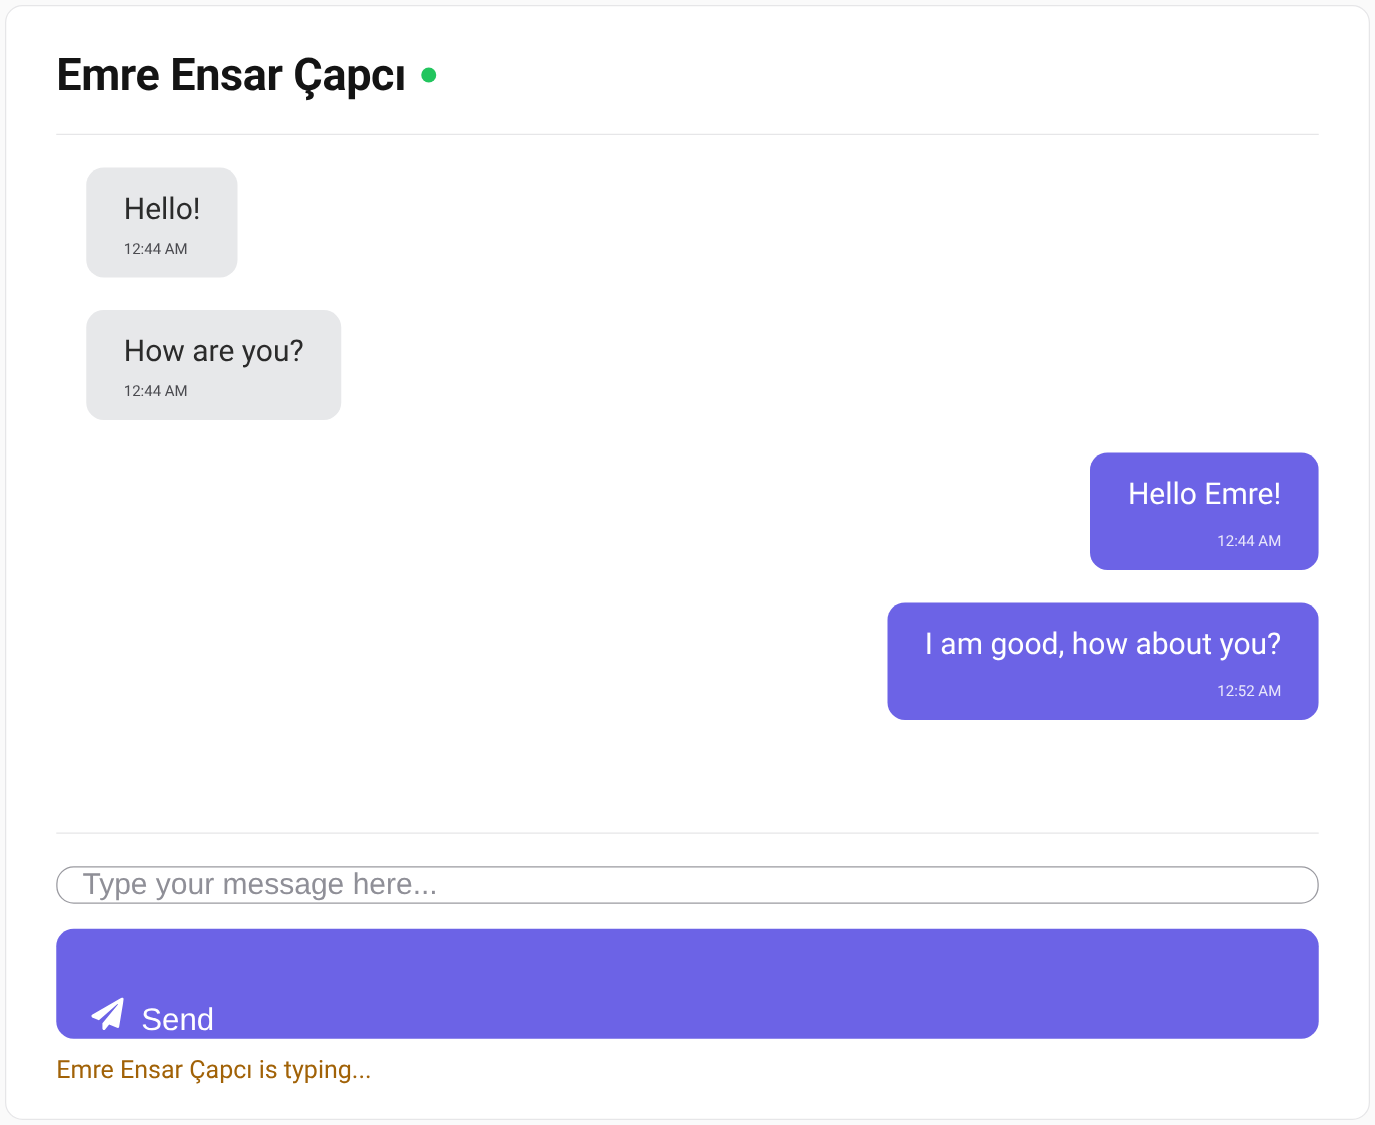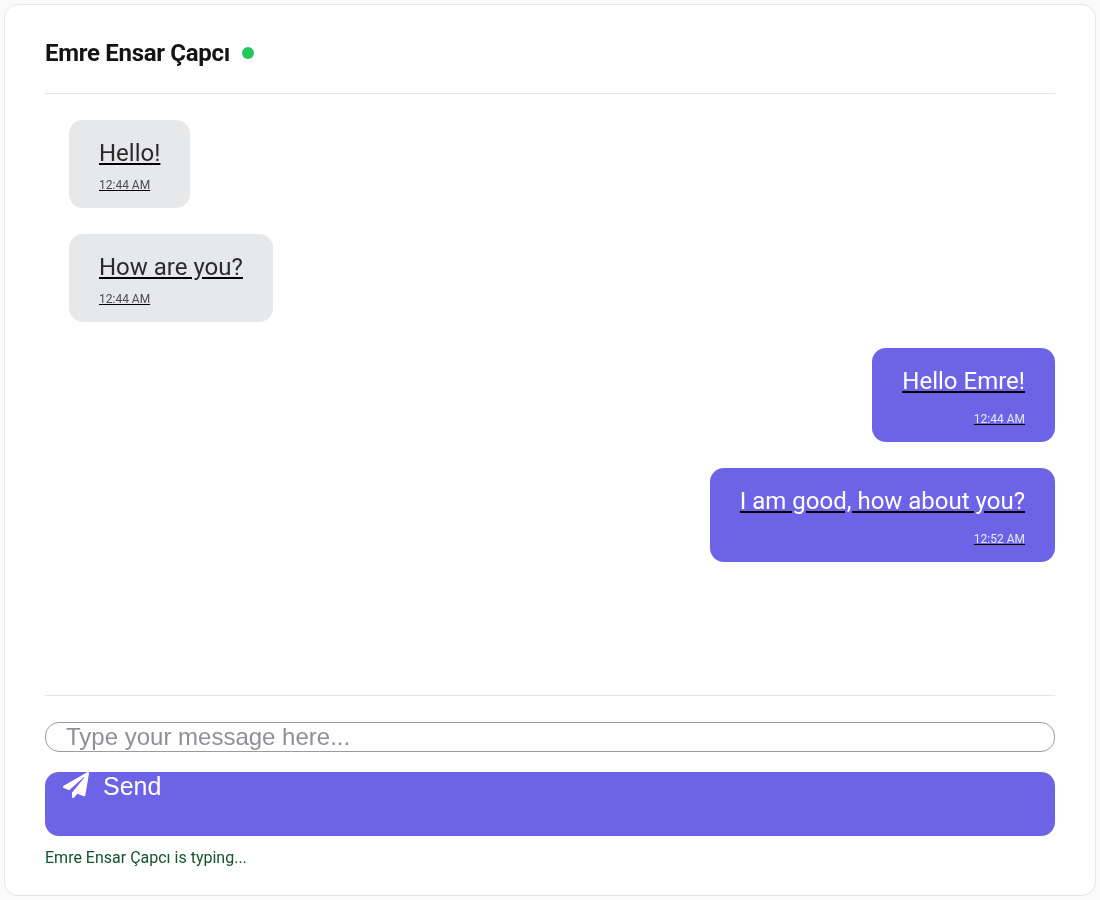--- a/index.html
+++ b/index.html
@@ -21,21 +21,21 @@
     flex-direction: column;
   }
   .header {
     display: flex;
     align-items: center;
     gap: 12px;
     padding-bottom: 26px;
     border-bottom: 1px solid #e6e6e8;
   }
   .contact-name {
-    font-size: 24px;
+    font-size: 36px;
     font-weight: 700;
     color: #141414;
     letter-spacing: -0.3px;
   }
   .status-dot {
     width: 12px;
     height: 12px;
     border-radius: 50%;
     background: #22c55e;
     display: inline-block;
@@ -43,21 +43,20 @@
   .messages {
     flex: 1;
     display: flex;
     flex-direction: column;
     padding: 26px 0 20px 24px;
     gap: 26px;
     overflow: hidden;
   }
   .msg-row {
     display: flex;
-    text-decoration: underline;
   }
   .msg-row.left { justify-content: flex-start; }
   .msg-row.right { justify-content: flex-end; }
   .bubble {
     max-width: 70%;
     border-radius: 14px;
     padding: 18px 30px 16px 30px;
     display: flex;
     flex-direction: column;
     gap: 10px;
@@ -104,38 +103,38 @@
     background: #fff;
   }
   .msg-input::placeholder {
     color: #8f8f97;
   }
   .send-btn {
     background: #6c63e6;
     color: #ffffff;
     border: none;
     border-radius: 14px;
-    padding: 0 18px;
-    height: 64px;
+    padding: 0 28px;
+    height: 88px;
     font-size: 25px;
     font-weight: 500;
     display: flex;
-    align-items: flex-start;
+    align-items: flex-end;
     gap: 14px;
     cursor: pointer;
   }
   .send-btn svg {
     width: 26px;
     height: 26px;
     fill: #ffffff;
   }
   .typing {
     margin-top: 12px;
-    font-size: 16px;
-    color: #14532d;
+    font-size: 20px;
+    color: #a16207;
   }
 </style>
 </head>
 <body>
 
 <div class="card">
 
   <div class="header">
     <span class="contact-name">Emre Ensar Çapcı</span>
     <span class="status-dot"></span>

